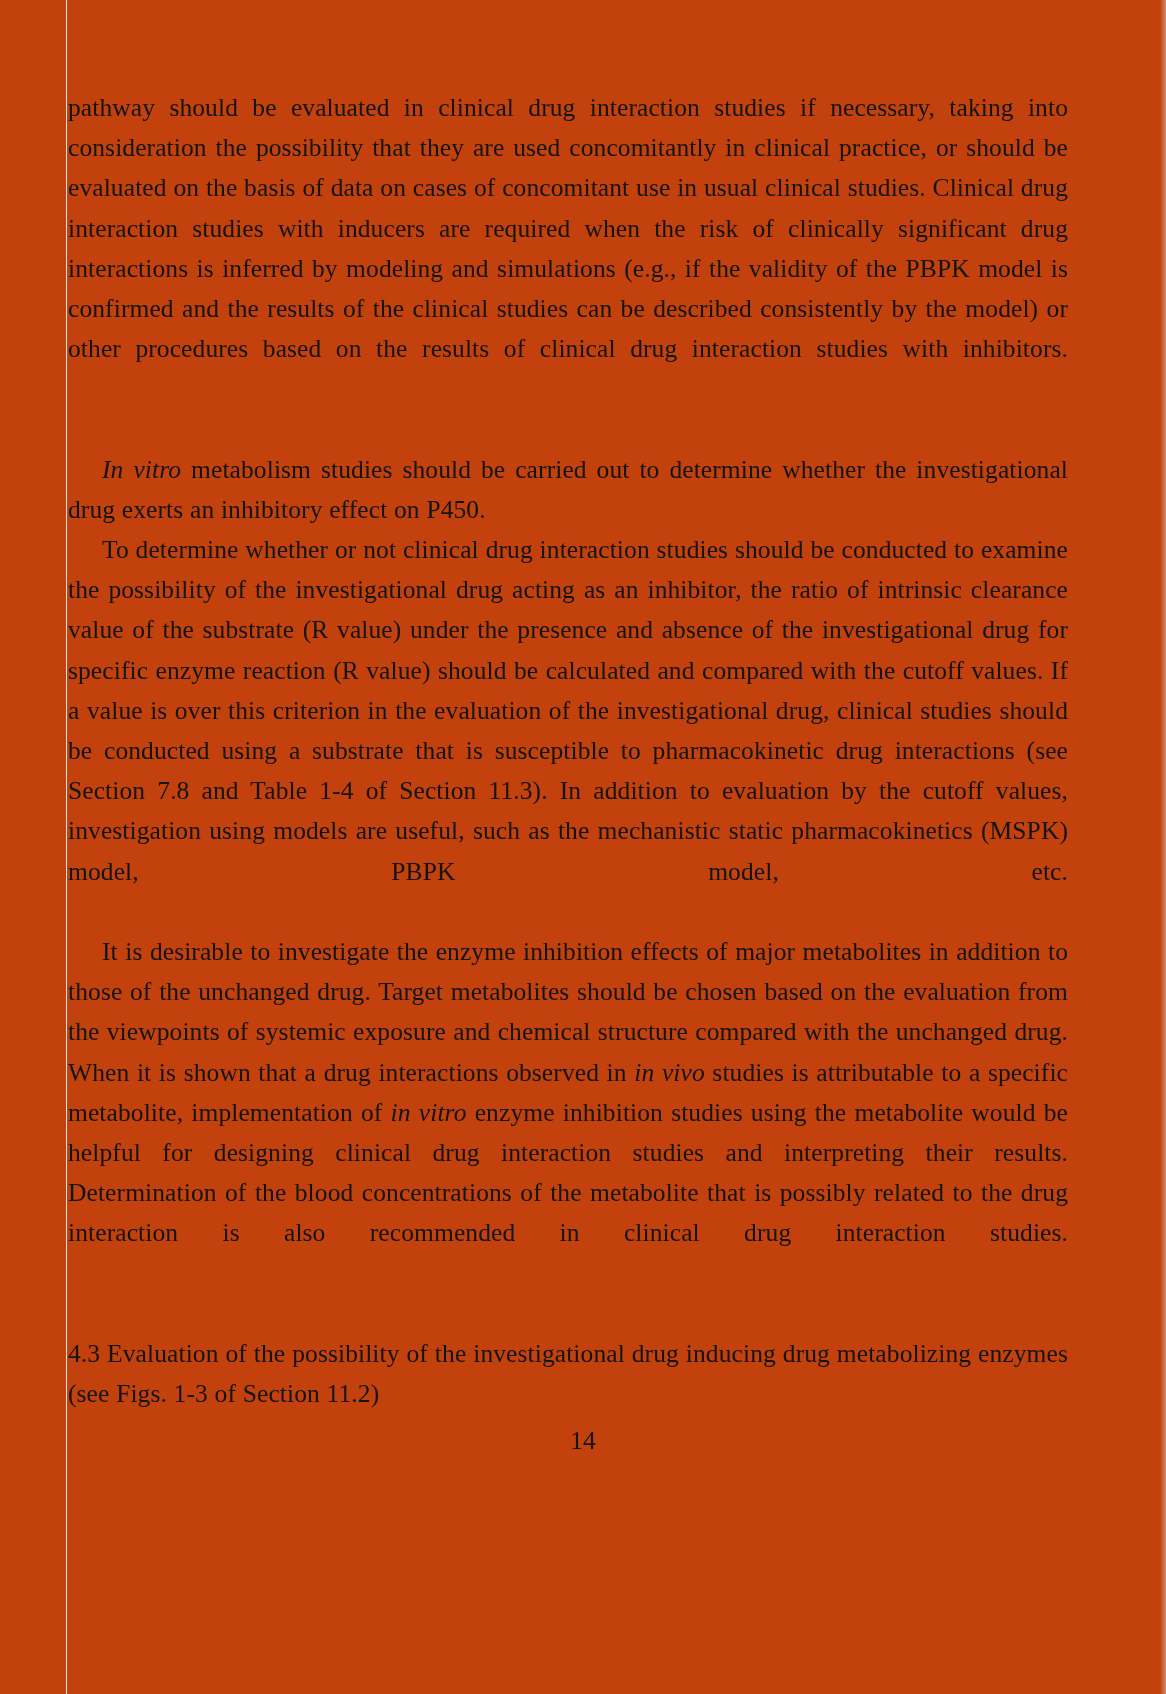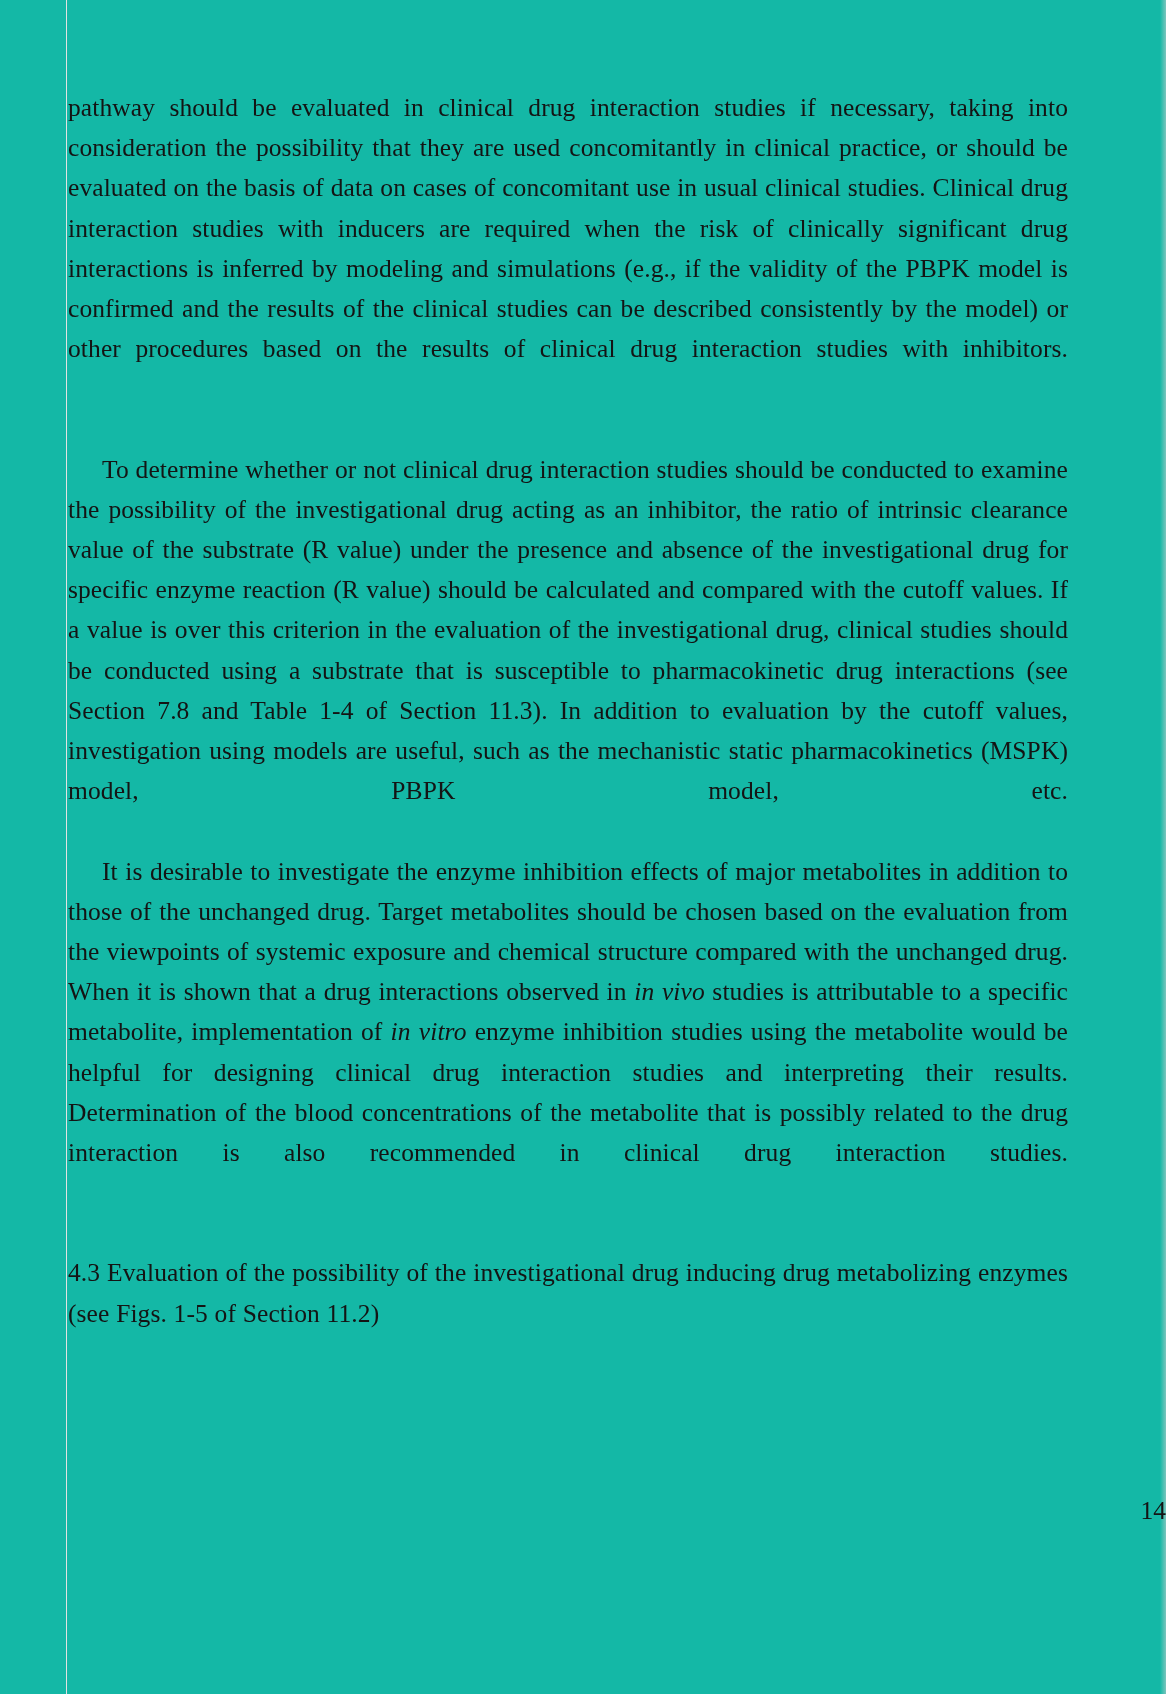--- a/index.html
+++ b/index.html
@@ -17,21 +17,21 @@
     overflow: hidden;
   }
 
   
   #page-sheet {
     position: absolute;
     left: 0;
     top: 0;
     width: 1166px;
     height: 1694px;
-    background: #14b8a6;
+    background: #c2410c;
   }
 
   
   #scan-margin-line {
     position: absolute;
     left: 66px;
     top: 0;
     width: 1px;
     height: 1694px;
     background: #e2e2e2;
@@ -80,50 +80,51 @@
   }
 
   .spacer-lg { height: 40px; }
   .spacer-md { height: 40px; }
 
   i.term { font-style: italic; }
 
   #page-number {
     position: absolute;
     left: 0;
-    top: 1496px;
+    top: 1426px;
     width: 1166px;
-    text-align: right;
+    text-align: center;
     font-size: 25.5px;
     line-height: 30px;
     color: #141414;
   }
 </style>
 </head>
 <body>
 
 <div id="page-sheet">
 
   <div id="scan-margin-line"></div>
   <div id="scan-right-edge"></div>
 
   <div id="text-column">
 
     <p class="para" id="b0">pathway should be evaluated in clinical drug interaction studies if necessary, taking into consideration the possibility that they are used concomitantly in clinical practice, or should be evaluated on the basis of data on cases of concomitant use in usual clinical studies. Clinical drug interaction studies with inducers are required when the risk of clinically significant drug interactions is inferred by modeling and simulations (e.g., if the validity of the PBPK model is confirmed and the results of the clinical studies can be described consistently by the model) or other procedures based on the results of clinical drug interaction studies with inhibitors.</p>
 
     <div class="spacer-lg"></div>
 
 
+    <p class="para indent nostretch" id="b2"><i class="term">In vitro</i><span> metabolism studies should be carried out to determine whether the investigational drug exerts an inhibitory effect on P450.</span></p>
 
     <p class="para indent" id="b3">To determine whether or not clinical drug interaction studies should be conducted to examine the possibility of the investigational drug acting as an inhibitor, the ratio of intrinsic clearance value of the substrate (R value) under the presence and absence of the investigational drug for specific enzyme reaction (R value) should be calculated and compared with the cutoff values. If a value is over this criterion in the evaluation of the investigational drug, clinical studies should be conducted using a substrate that is susceptible to pharmacokinetic drug interactions (see Section 7.8 and Table 1-4 of Section 11.3). In addition to evaluation by the cutoff values, investigation using models are useful, such as the mechanistic static pharmacokinetics (MSPK) model, PBPK model, etc.</p>
 
     <p class="para indent" id="b4"><span>It is desirable to investigate the enzyme inhibition effects of major metabolites in addition to those of the unchanged drug. Target metabolites should be chosen based on the evaluation from the viewpoints of systemic exposure and chemical structure compared with the unchanged drug. When it is shown that a drug interactions observed in </span><i class="term">in vivo</i><span> studies is attributable to a specific metabolite, implementation of </span><i class="term">in vitro</i><span> enzyme inhibition studies using the metabolite would be helpful for designing clinical drug interaction studies and interpreting their results. Determination of the blood concentrations of the metabolite that is possibly related to the drug interaction is also recommended in clinical drug interaction studies.</span></p>
 
     <div class="spacer-md"></div>
 
-    <p class="para heading nostretch" id="b5">4.3 Evaluation of the possibility of the investigational drug inducing drug metabolizing enzymes (see Figs. 1-5 of Section 11.2)</p>
+    <p class="para heading nostretch" id="b5">4.3 Evaluation of the possibility of the investigational drug inducing drug metabolizing enzymes (see Figs. 1-3 of Section 11.2)</p>
 
 
   </div>
 
   <div id="page-number">14</div>
 
 </div>
 
 </body></html>

